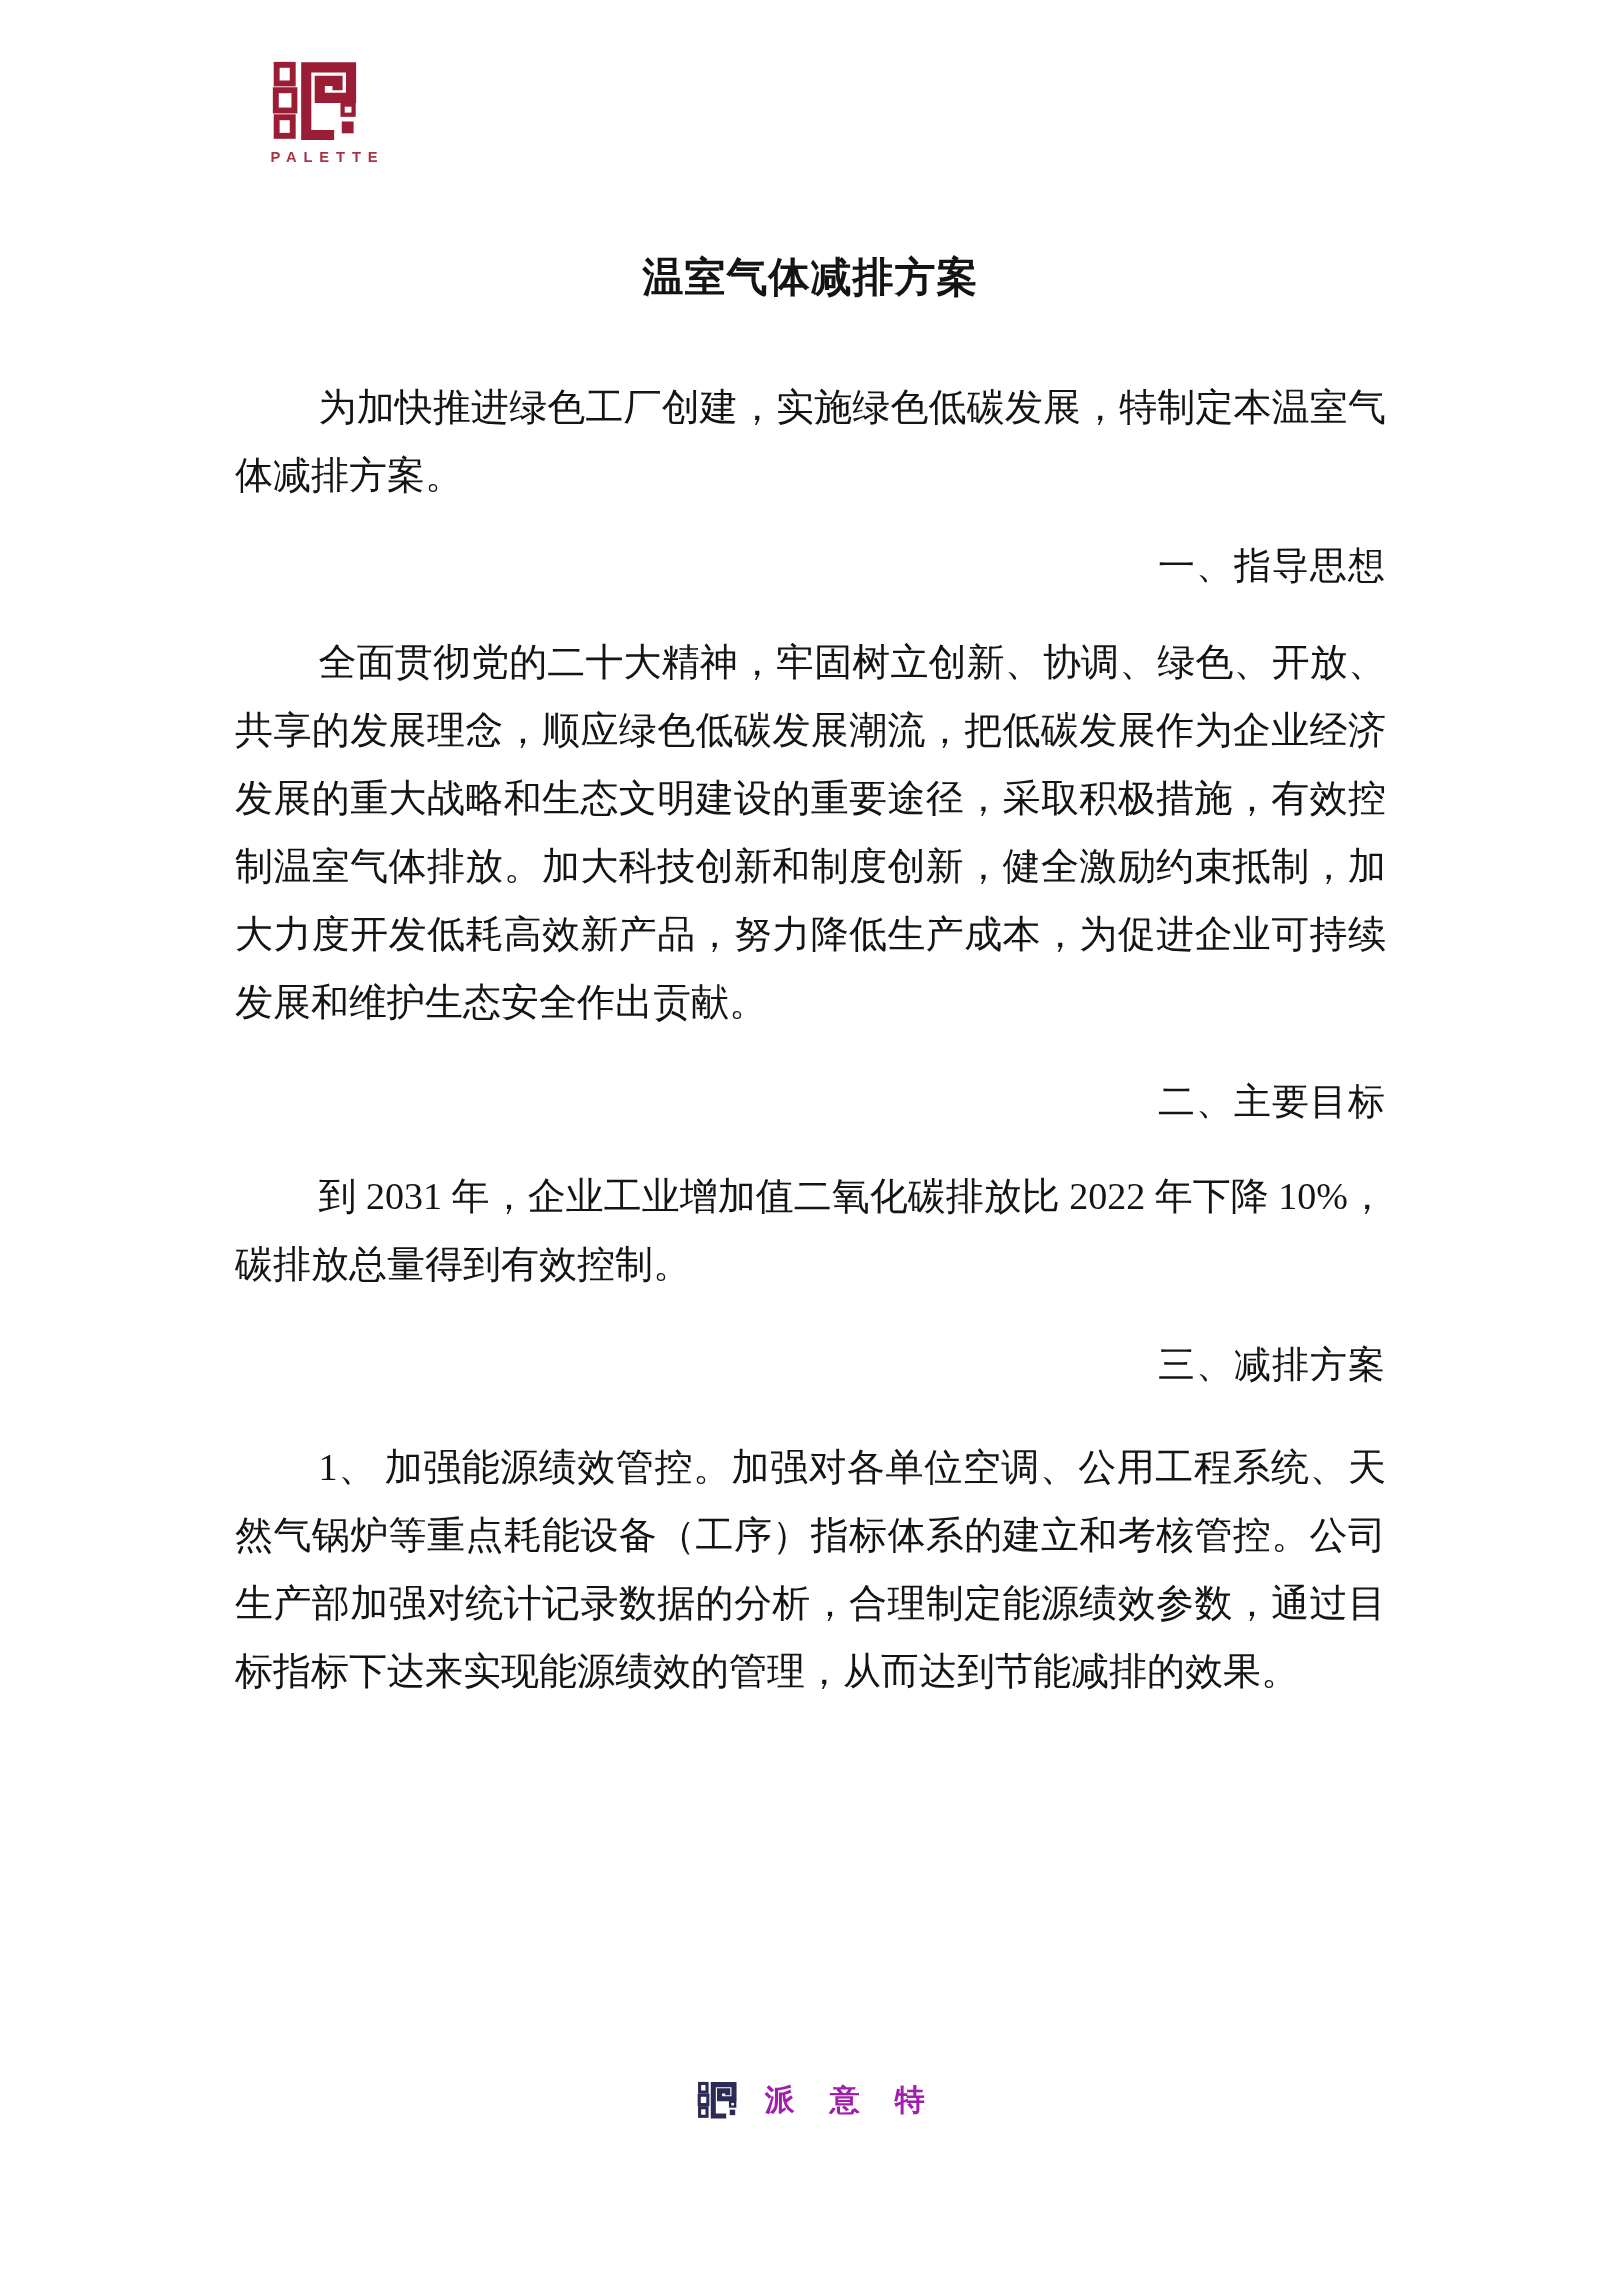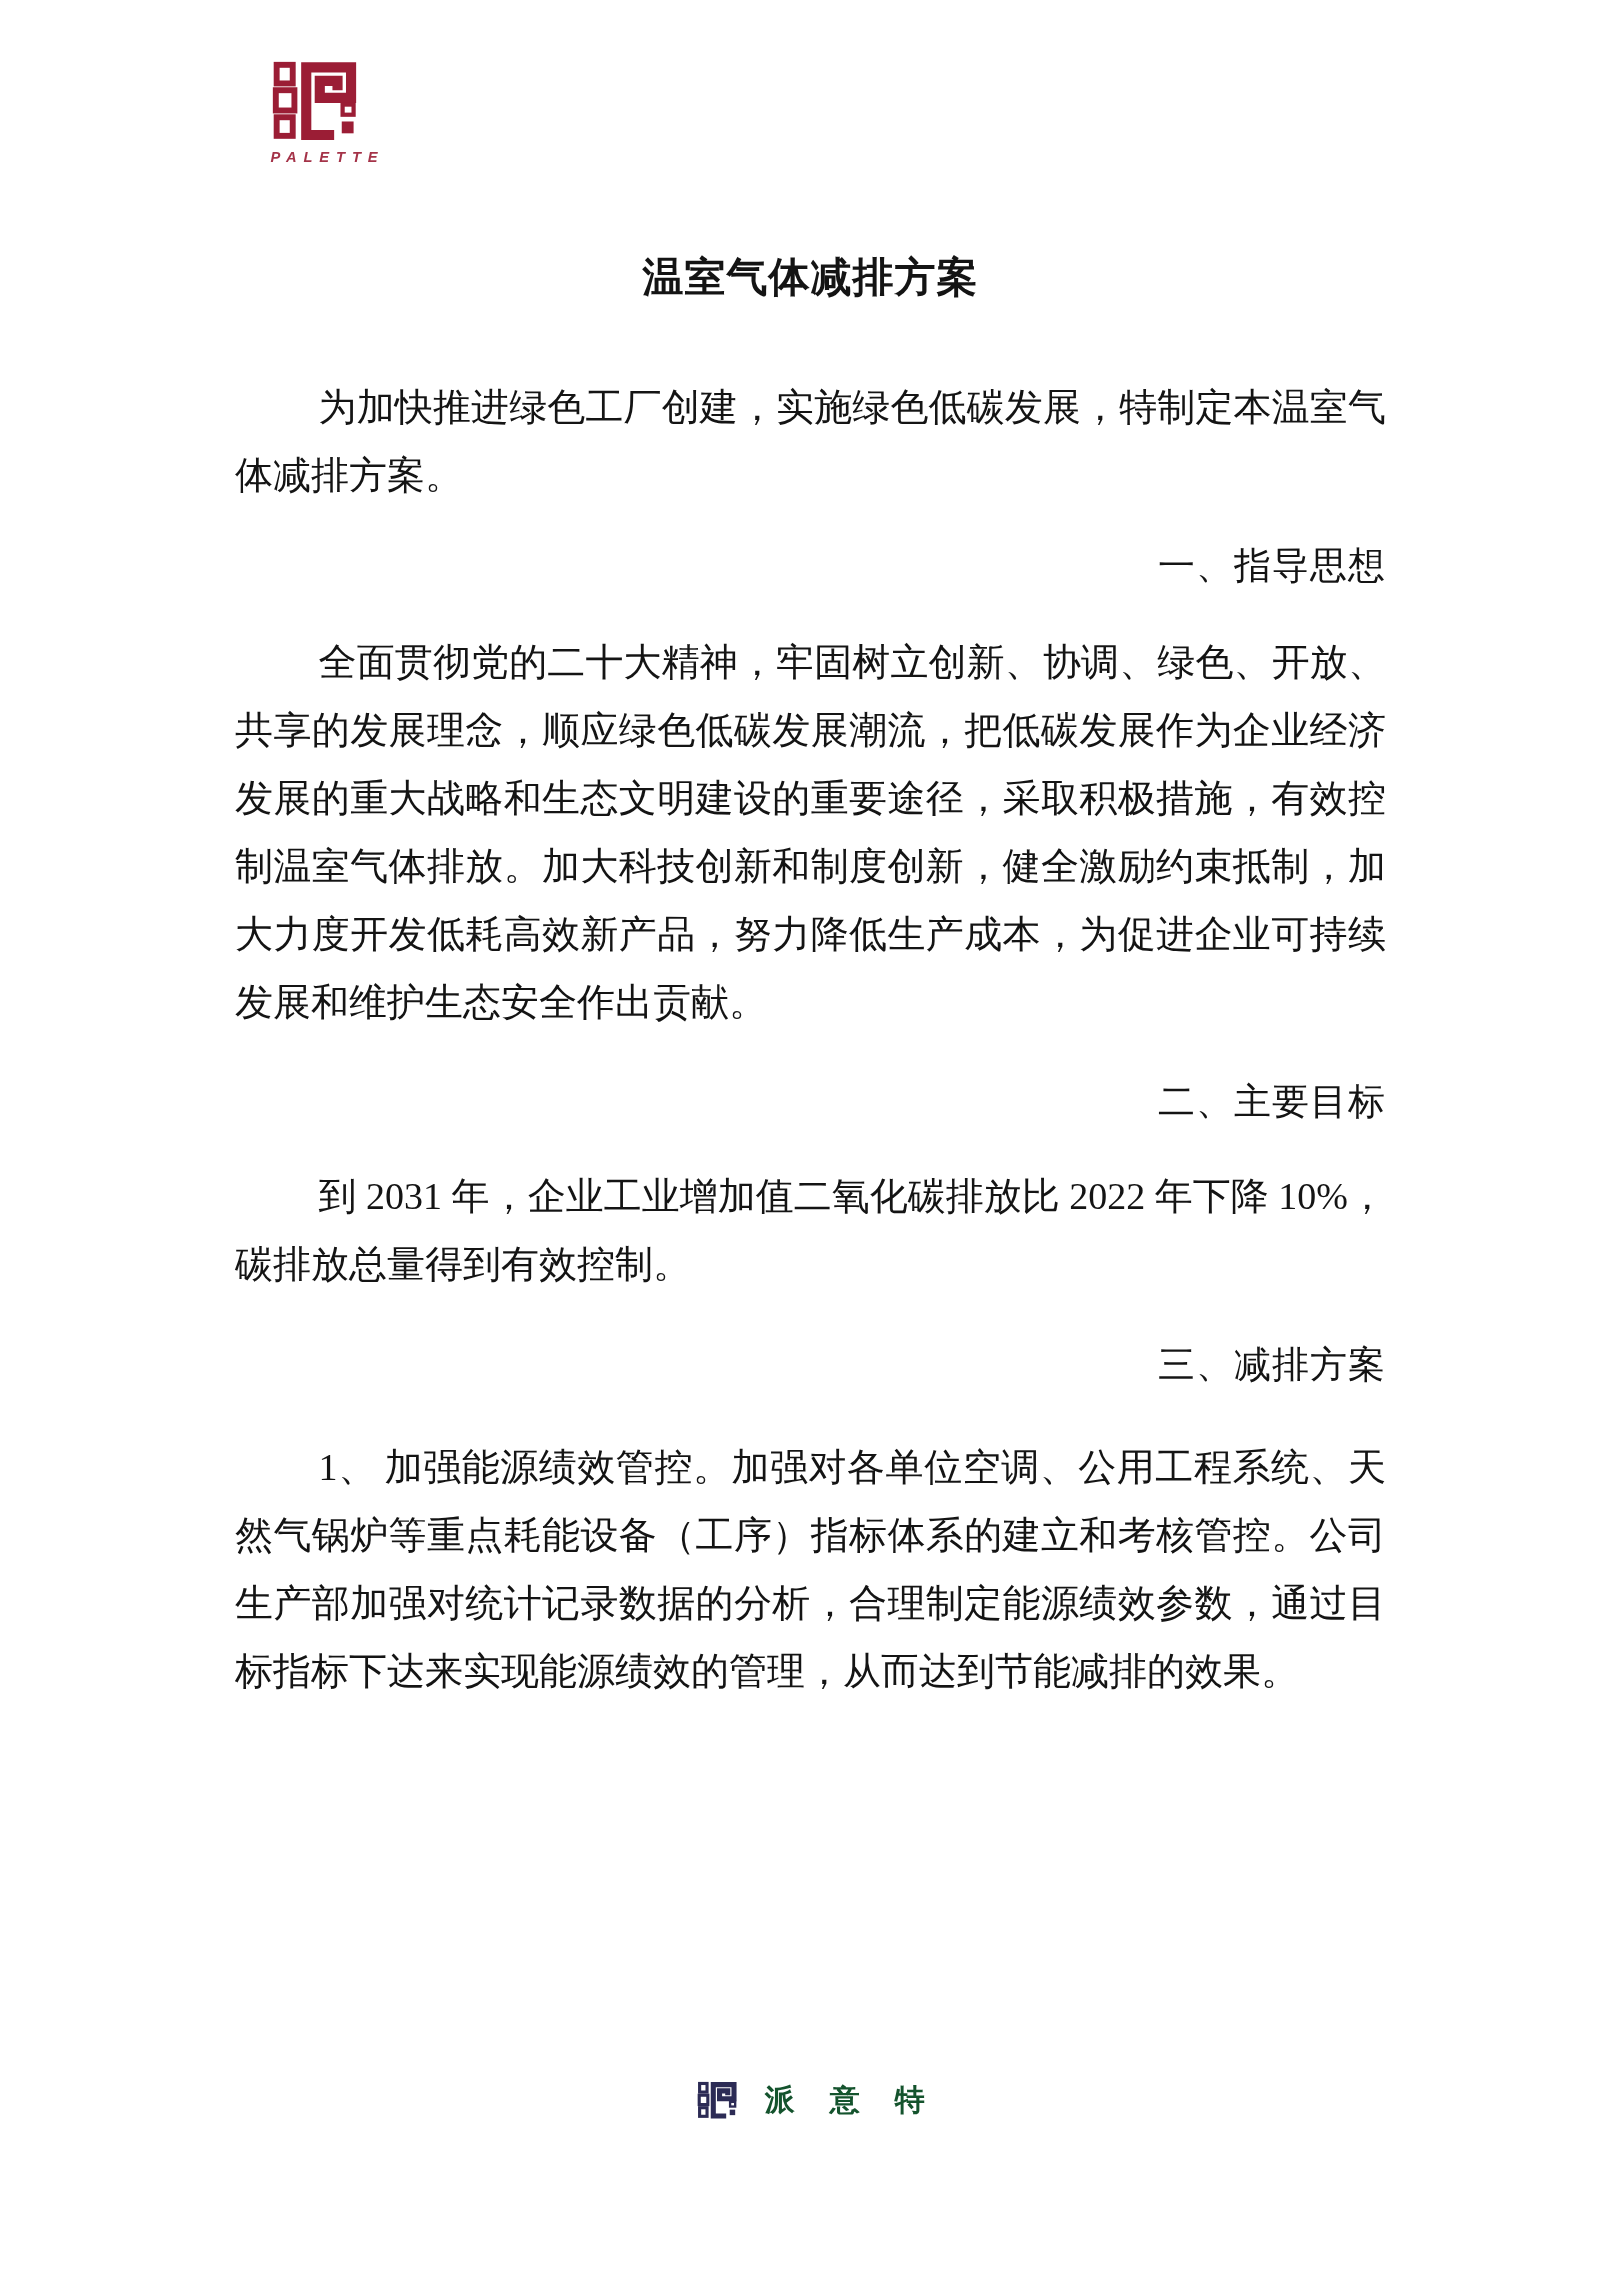--- a/index.html
+++ b/index.html
@@ -25,21 +25,20 @@
   }
   .header-logo .brand-en {
     margin-top: 2.9px;
     font-family: "Liberation Sans", "DejaVu Sans", sans-serif;
     font-size: 14.7px;
     font-weight: bold;
     letter-spacing: 6.9px;
     text-indent: 6.9px;
     color: #9b1d35;
     opacity: 0.9;
-    font-style: italic;
   }
 
   
   .content {
     padding: 241px 235px 0 235px;
   }
   .doc-title {
     margin: 8px;
     font-size: 41px;
     font-weight: bold;
@@ -77,21 +76,21 @@
   
   .footer-logo {
     position: absolute;
     left: 0;
     right: 0;
     top: 2078px;
     display: flex;
     justify-content: center;
     align-items: center;
     gap: 17.6px;
-    color: #14532d;
+    color: #a21caf;
   }
   .footer-logo .brand-cn {
     font-family: "Liberation Sans", "DejaVu Sans", sans-serif;
     font-size: 30px;
     font-weight: bold;
     letter-spacing: 35px;
     text-indent: 0;
     margin-right: -35px;
     padding-top: 2px;
   }

